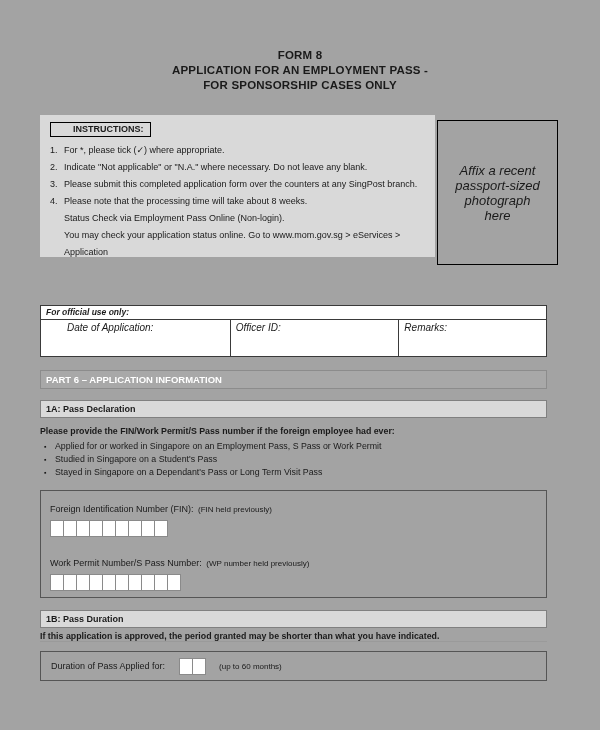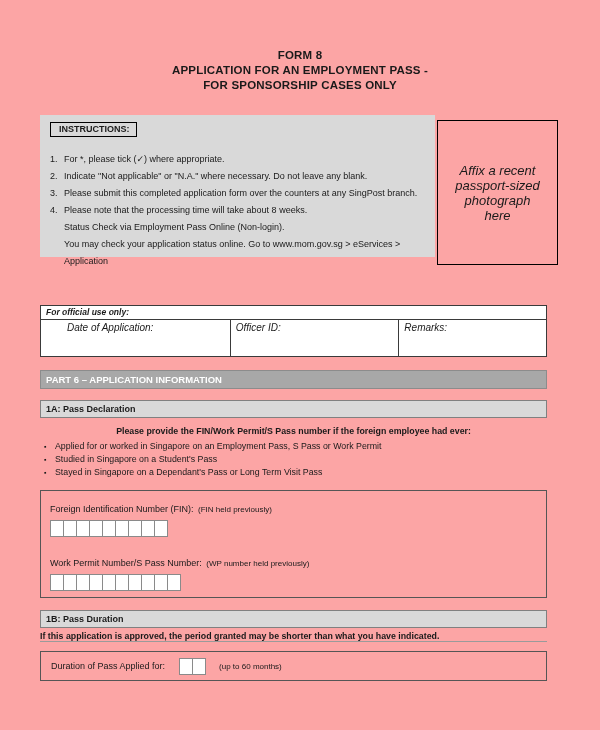--- a/index.html
+++ b/index.html
@@ -1,27 +1,27 @@
 <!DOCTYPE html>
 <html><head>
 <meta charset="utf-8">
 <style>
   html,body{margin:0;padding:0;background:#ffffff;}
   .page{
-    position:relative;width:600px;height:730px;background:#fca5a5;
+    position:relative;width:600px;height:730px;background:#a3a3a3;
     font-family:"Liberation Sans", sans-serif;color:#1a1a1a;overflow:hidden;
   }
   
   .title-block{position:absolute;top:48px;left:0;width:600px;text-align:center;
     font-weight:bold;font-size:11.5px;line-height:15px;letter-spacing:.2px;}
   
   .instructions{position:absolute;left:40px;top:115px;width:395px;height:142px;
     background:#d9d9d9;padding:7px 10px;box-sizing:border-box;font-size:9px;}
-  .ins-heading{display:inline-block;border:1px solid #000;padding:1px 6px 2px 8px;
-    font-weight:bold;font-size:9px;margin-bottom:14px;}
+  .ins-heading{display:inline-block;border:1px solid #000;padding:1px 6px 2px 22px;
+    font-weight:bold;font-size:9px;margin-bottom:5px;}
   .ins-item{display:flex;line-height:17px;}
   .ins-num{width:14px;flex:0 0 14px;}
   .ins-text{flex:1;}
   .ins-cont{margin-left:14px;line-height:17px;}
   
   .photo-box{position:absolute;left:437px;top:120px;width:121px;height:145px;
     border:1px solid #000;box-sizing:border-box;display:flex;align-items:center;
     justify-content:center;text-align:center;font-style:italic;font-size:13px;
     line-height:15px;padding:0 16px;}
   
@@ -35,21 +35,21 @@
   
   .part-bar{position:absolute;left:40px;top:370px;width:507px;height:19px;
     background:#a8a8a8;border:1px solid #8c8c8c;box-sizing:border-box;color:#ffffff;
     font-weight:bold;font-size:9.5px;line-height:17px;padding-left:5px;}
   .section-bar{position:absolute;left:40px;width:507px;height:18px;background:#d9d9d9;
     border:1px solid #808080;box-sizing:border-box;font-weight:bold;font-size:9px;
     line-height:16px;padding-left:5px;}
   .bar-1a{top:400px;}
   .bar-1b{top:610px;}
   
-  .intro{position:absolute;left:40px;top:426px;width:507px;font-weight:bold;font-size:8.8px;text-align:center;}
+  .intro{position:absolute;left:40px;top:426px;width:507px;font-weight:bold;font-size:8.8px;}
   .bullets{position:absolute;left:40px;top:440px;width:507px;font-size:8.8px;}
   .bullet-item{position:relative;padding-left:15px;line-height:13px;}
   .bullet-item::before{content:"▪";position:absolute;left:4px;top:0;font-size:7px;line-height:13px;}
   .fin-box{position:absolute;left:40px;top:490px;width:507px;height:108px;
     border:1px solid #555;box-sizing:border-box;padding:7px 9px;}
   .field-label{font-size:9px;}
   .field-hint{font-size:8px;}
   .cellrow{margin-top:4px;height:17px;white-space:nowrap;}
   .cellrow .cell{display:inline-block;width:12px;height:15px;border:1px solid #8a8a8a;
     margin-right:-1px;background:#fff;vertical-align:top;}

